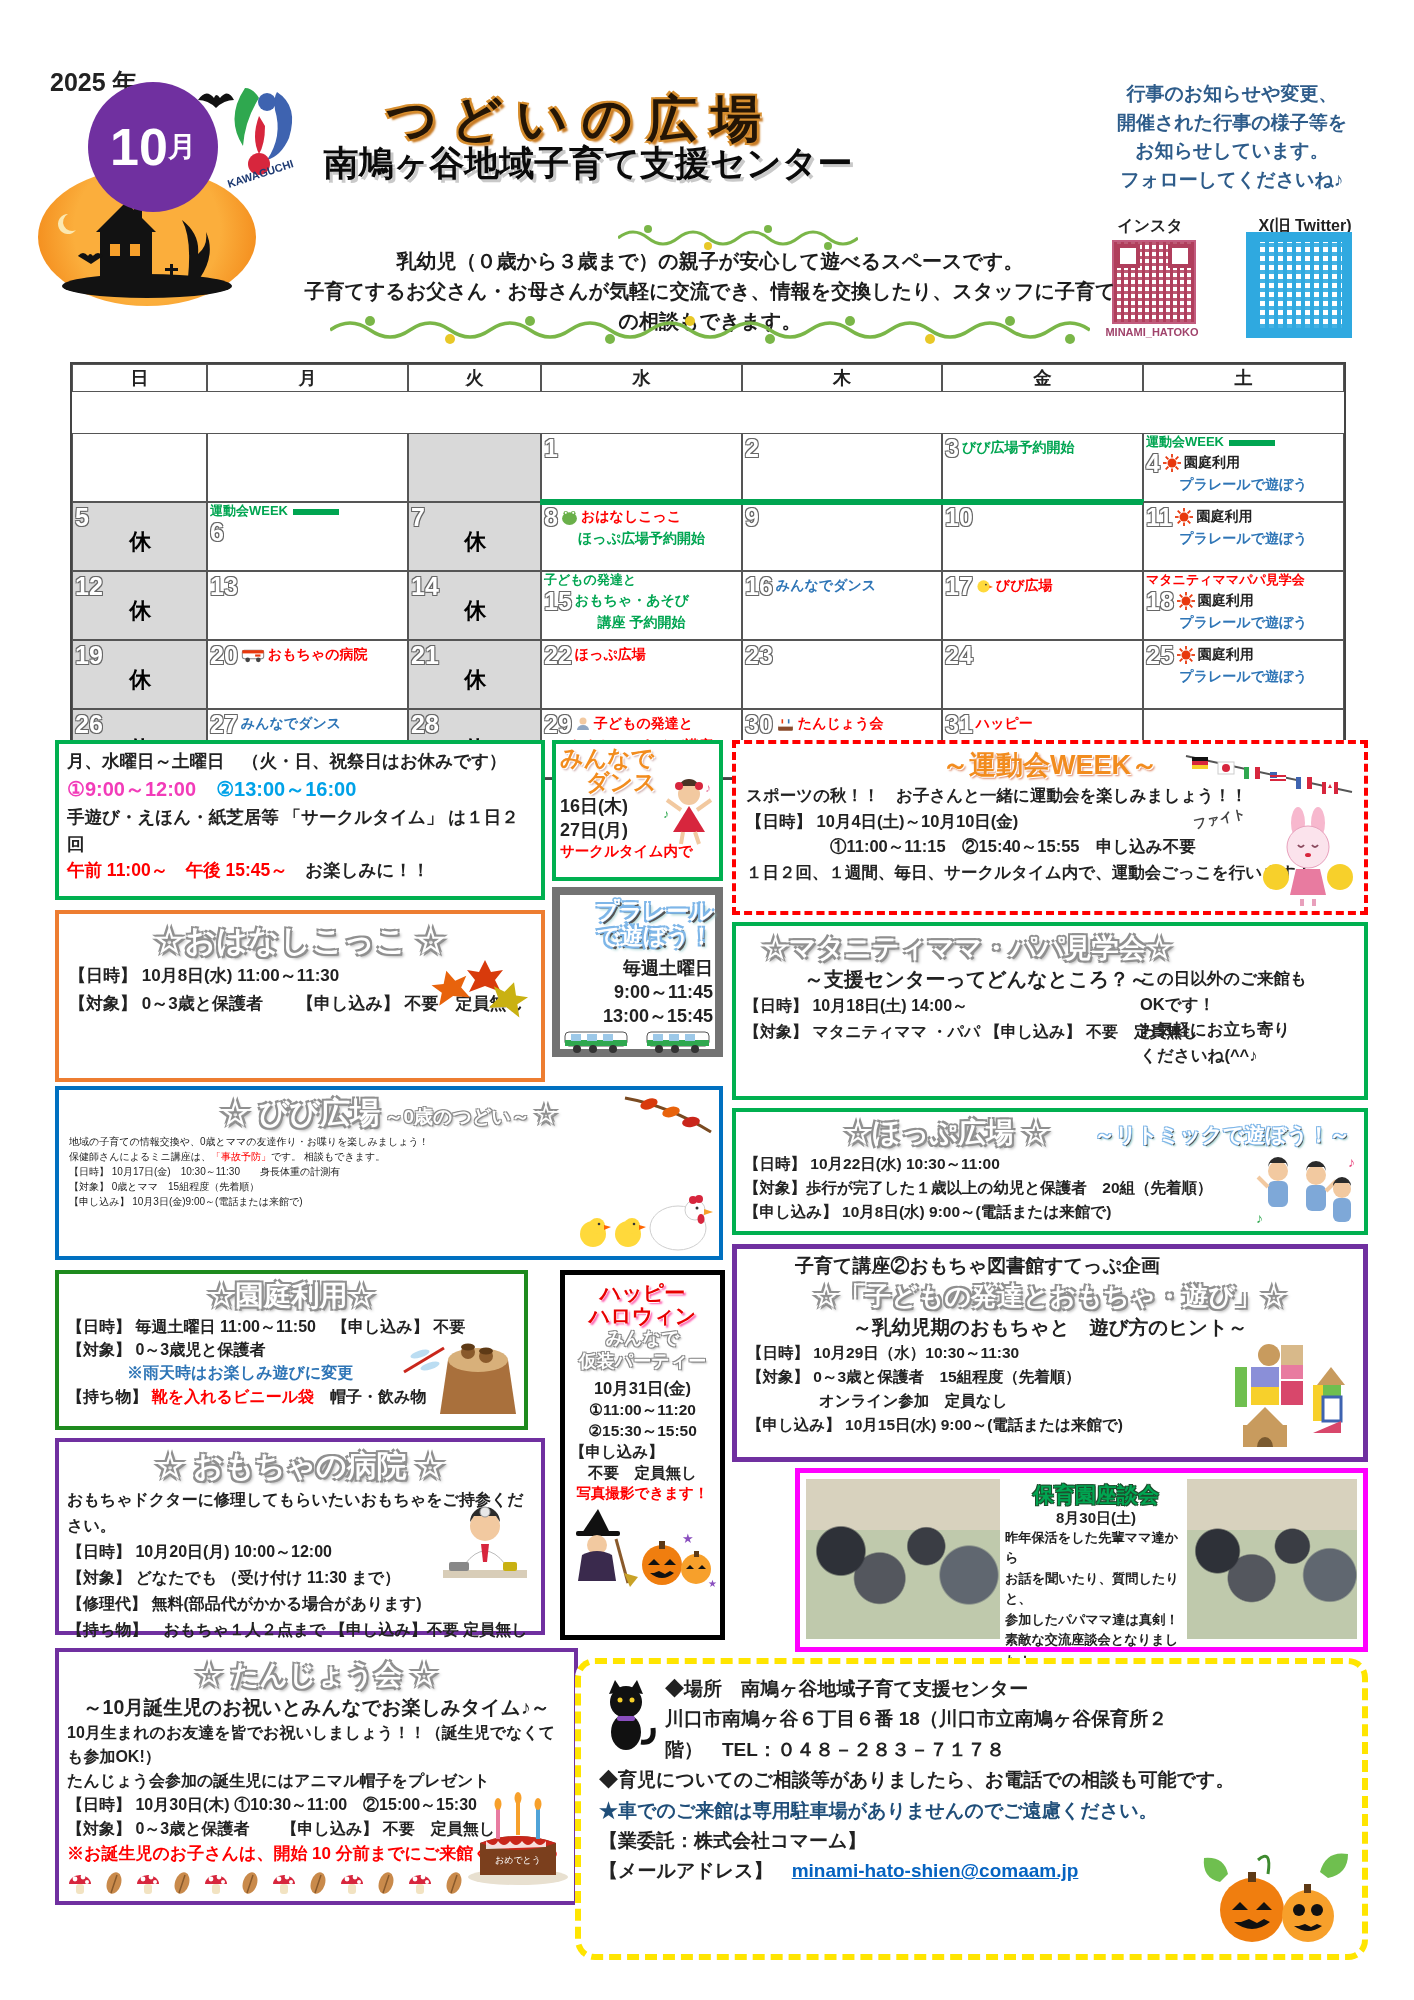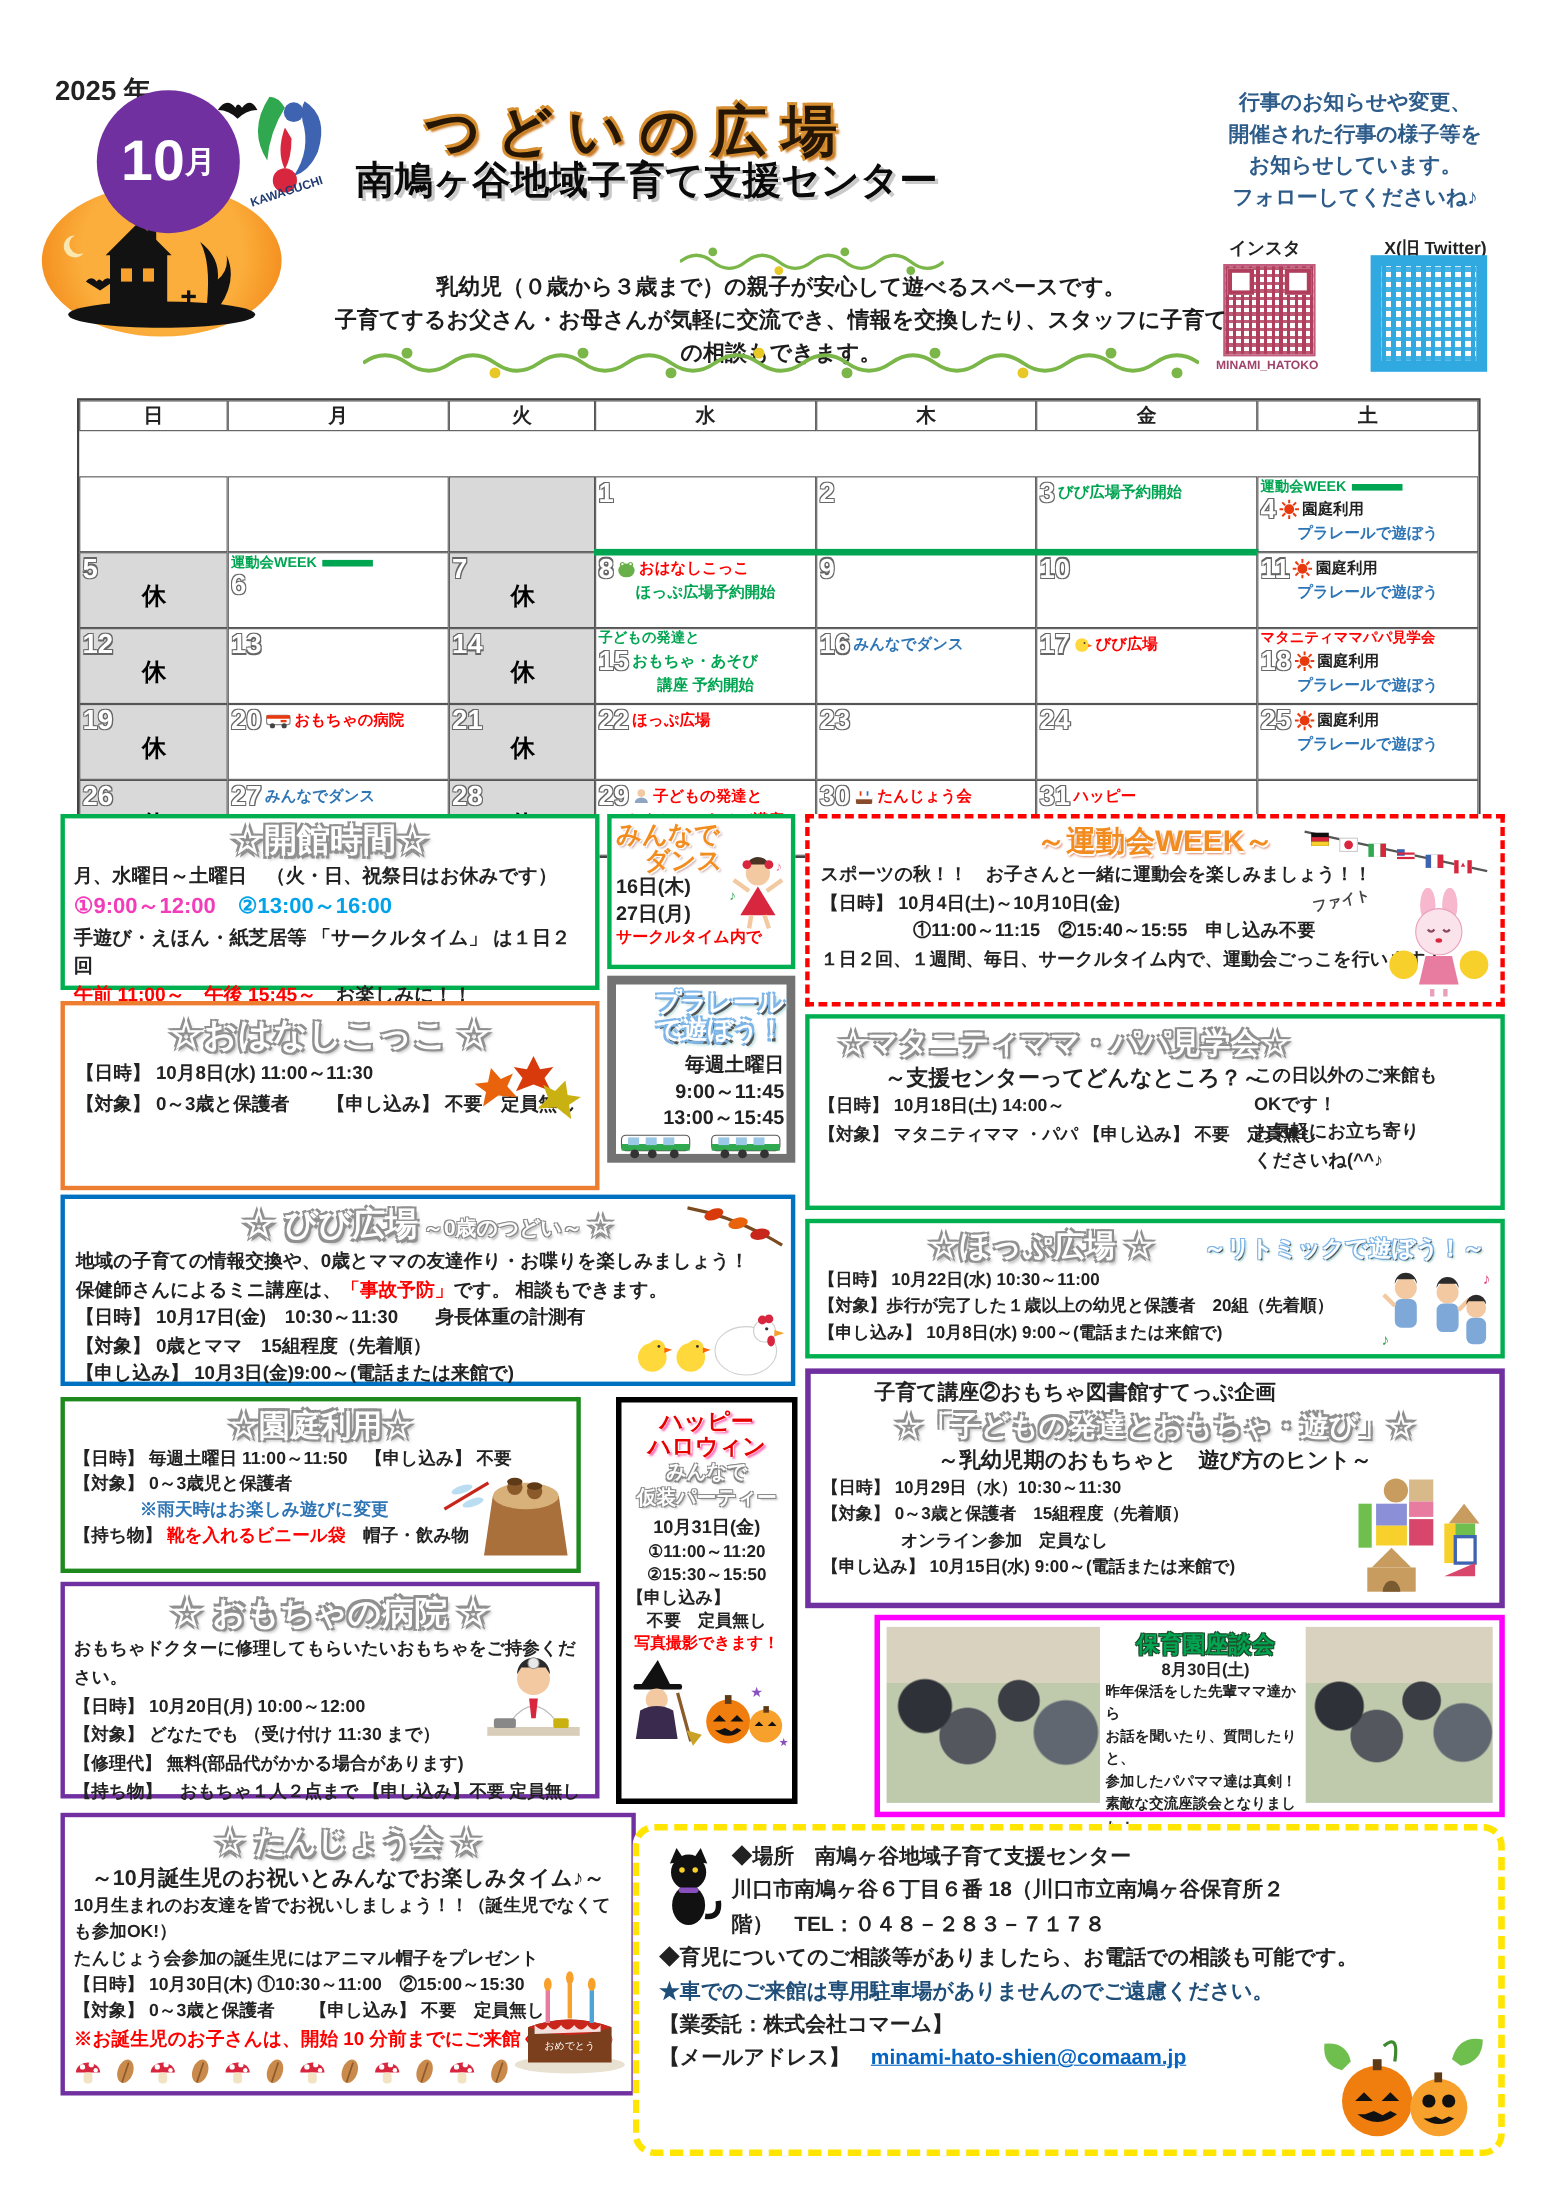--- a/index.html
+++ b/index.html
@@ -73,21 +73,21 @@
   .box{position:absolute;background:#fff;box-sizing:border-box;}
   .bt{text-align:center;}
   #box-kaikan{left:55px;top:740px;width:490px;height:160px;border:4px solid #00B050;padding:4px 8px;}
   #box-kaikan .bt{font-size:30px;line-height:1.15;}
   #box-kaikan .ln{font-size:17.5px;font-weight:bold;text-align:left;line-height:1.5;}
   #box-kaikan .tm{font-size:20px;}
   #box-ohanashi{left:55px;top:910px;width:490px;height:172px;border:4px solid #ED7D31;padding:6px 10px;}
   #box-ohanashi .bt{font-size:31px;}
   #box-ohanashi .ln{font-size:17px;font-weight:bold;line-height:1.65;}
   #box-bibi{left:55px;top:1086px;width:668px;height:174px;border:4px solid #0070C0;padding:3px 10px;}
-  #box-bibi .ln{font-size:17px;font-weight:bold;line-height:1.5;}
+  #box-bibi .ln{font-size:10px;font-weight:normal;line-height:1.5;}
   #box-entei{left:55px;top:1270px;width:473px;height:160px;border:4px solid #1E8A1E;padding:3px 8px;}
   #box-entei .bt{font-size:28px;}
   #box-entei .ln{font-size:16px;font-weight:bold;line-height:1.45;}
   #box-byoin{left:55px;top:1438px;width:490px;height:197px;border:4px solid #7030A0;padding:4px 8px;}
   #box-byoin .bt{font-size:30px;}
   #box-byoin .ln{font-size:16px;font-weight:bold;line-height:1.62;}
   #box-tanjo{left:55px;top:1648px;width:523px;height:257px;border:4px solid #7030A0;padding:4px 8px;}
   #box-tanjo .bt{font-size:28px;}
   #box-tanjo .sub{font-size:19.5px;font-weight:bold;text-align:center;}
   #box-tanjo .ln{font-size:16px;font-weight:bold;line-height:1.5;}
@@ -529,21 +529,20 @@
         <div class="cal-row">
           <span class="cal-day">31</span>
           <span class="cal-ev c-red">ハッピー</span>
         </div>
         <div class="cal-below c-red">ハロウィン！</div>
       </div>
       <div class="cal-cell"></div>
     </div>
 
   <div class="box" id="box-kaikan">
-    <div class="bt hollow">☆開館時間☆</div>
     <div class="ln">月、水曜日～土曜日　（火・日、祝祭日はお休みです）</div>
     <div class="ln tm"><span class="c-pink">①9:00～12:00</span>　<span class="c-cyan">②13:00～16:00</span></div>
     <div class="ln">手遊び・えほん・紙芝居等 「サークルタイム」 は１日２回</div>
     <div class="ln"><span class="c-red">午前 11:00～　午後 15:45～</span>　<span>お楽しみに！！</span></div>
   </div>
 
   <div class="box" id="box-ohanashi">
     <div class="bt hollow">☆おはなしこっこ ☆</div>
     <div class="ln">【日時】 10月8日(水) 11:00～11:30</div>
     <div class="ln">【対象】 0～3歳と保護者　　【申し込み】 不要　定員無し</div>

